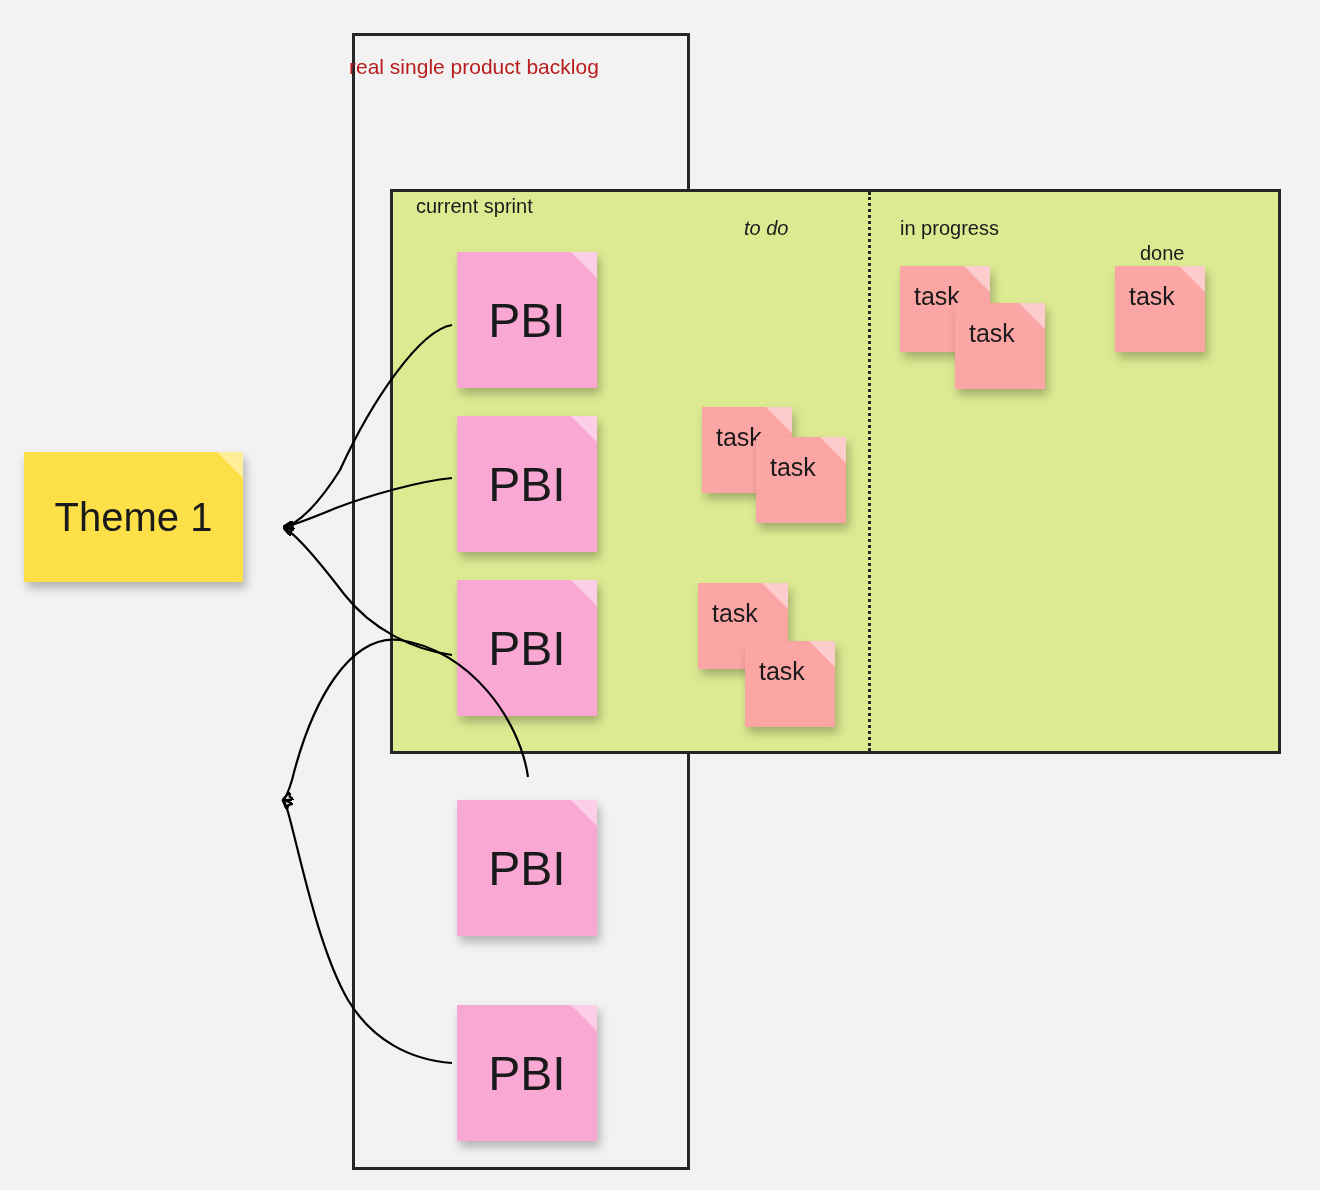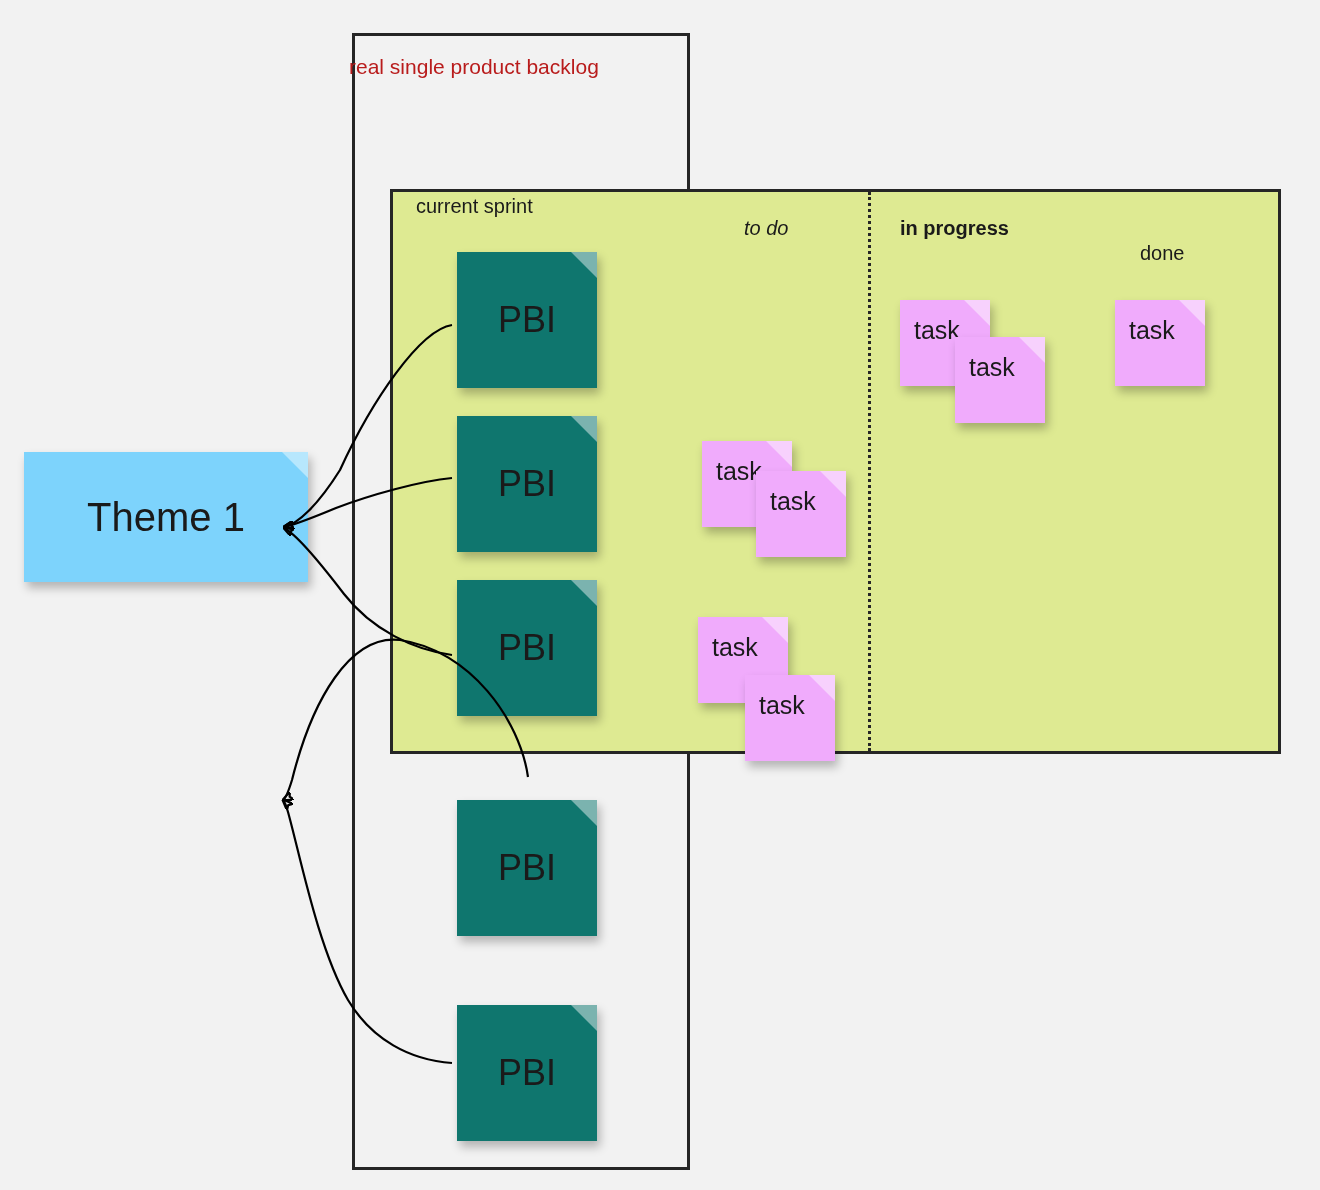--- a/index.html
+++ b/index.html
@@ -63,21 +63,21 @@
   }
   .board-label {
     position: absolute;
     font-size: 20px;
     color: #1A1A1A;
     z-index: 7;
     white-space: nowrap;
   }
   .lbl-current-sprint { left: 416px; top: 195px; }
   .lbl-to-do          { left: 744px; top: 217px; font-style: italic; }
-  .lbl-in-progress    { left: 900px; top: 217px; font-weight: bold; }
+  .lbl-in-progress    { left: 900px; top: 217px; }
   .lbl-done           { left: 1140px; top: 217px; margin-top: 25px; }
 
   
   .note {
     position: absolute;
     box-sizing: border-box;
     display: flex;
     align-items: center;
     justify-content: center;
     color: #1A1A1A;
@@ -91,39 +91,38 @@
     right: 0;
     border-style: solid;
     border-width: 0 26px 26px 0;
     border-color: transparent rgba(255,255,255,0.45) transparent transparent;
     pointer-events: none;
   }
 
   .note-pbi {
     width: 140px;
     height: 136px;
-    background: #0f766e;
-    font-size: 36px;
+    background: #f9a8d4;
+    font-size: 48px;
     z-index: 8;
   }
   .note-task {
     width: 90px;
     height: 86px;
-    background: #f0abfc;
+    background: #fca5a5;
     font-size: 25px;
     z-index: 8;
     justify-content: flex-start;
     align-items: flex-start;
     padding: 16px 0 0 14px;
-    margin-top: 34px;
   }
   .note-theme {
-    width: 284px;
+    width: 219px;
     height: 130px;
-    background: #7dd3fc;
+    background: #fde047;
     font-size: 40px;
     z-index: 8;
   }
 
   
   .task-under { z-index: 8; }
   .task-over  { z-index: 9; }
 
   
   #arrows {

